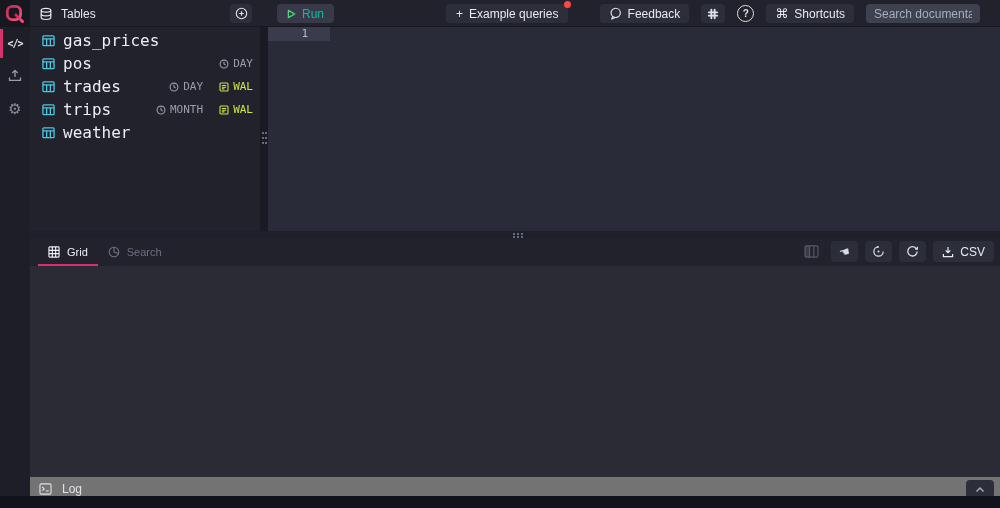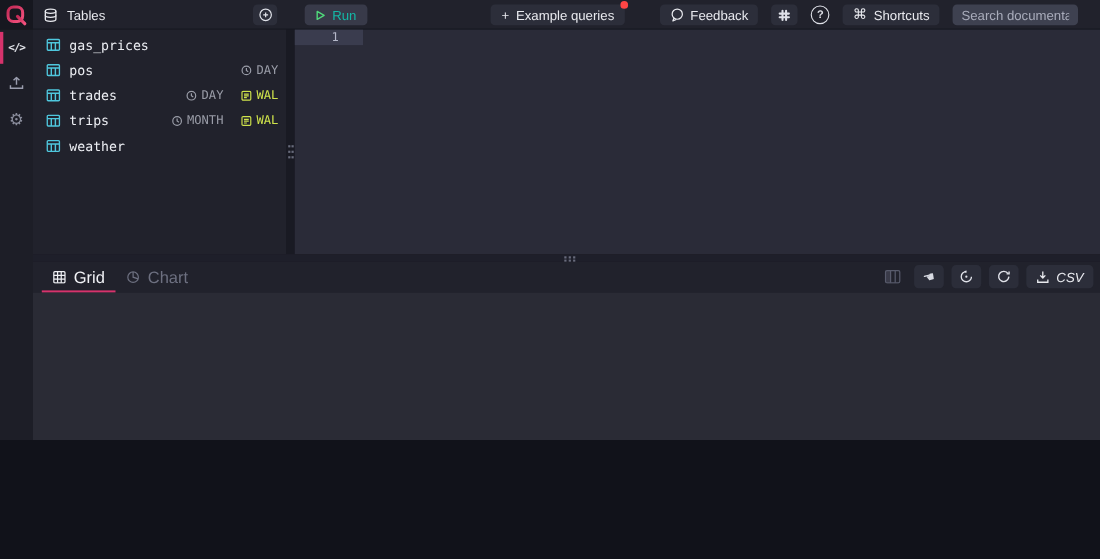--- a/index.html
+++ b/index.html
@@ -1,18 +1,18 @@
 <!DOCTYPE html>
 <html><head>
 <meta charset="utf-8">
 <style>
   * { margin:0; padding:0; box-sizing:border-box; }
   html,body { background:#11121a; }
   .app {
-    position:relative; width:1000px; height:400px; overflow:hidden;
+    position:relative; width:1000px; height:496px; overflow:hidden;
     background:#1c1d26; font-family:"Liberation Sans", sans-serif;
     -webkit-font-smoothing:antialiased;
   }
   
   .topbar { position:absolute; left:0; top:0; width:1000px; height:27px;
     background:#21222c; border-bottom:1px solid #16171f; }
   .logo-tile { position:absolute; left:0; top:0; width:30px; height:27px;
     background:#16171f; display:flex; align-items:center; justify-content:center; cursor:pointer; }
   .tables-title { position:absolute; left:39px; top:0; height:27px;
     display:flex; align-items:center; gap:8px; color:#e8e9ee; font-size:12px; }
@@ -45,21 +45,21 @@
   .rail-item.active::before { content:""; position:absolute; left:0; top:0; width:3px; height:29px;
     background:#d6336c; }
   .code-glyph { font-family:"DejaVu Sans Mono", monospace; font-size:10px; font-weight:bold;
     color:#e2e4ea; letter-spacing:-1px; }
   .gear-glyph { font-family:"DejaVu Sans", sans-serif; font-size:15px; color:#8a8d9c; line-height:1; }
   
   .tables-panel { position:absolute; left:30px; top:27px; width:230px; height:204px;
     background:#21222c; padding-top:2px; }
   .table-row { height:23px; display:flex; align-items:center; gap:8px;
     padding:0 7px 0 12px; cursor:pointer; }
-  .table-name { font-family:"DejaVu Sans Mono", monospace; font-size:12px; color:#eceef3; }
+  .table-name { font-family:"DejaVu Sans Mono", monospace; font-size:16px; color:#eceef3; }
   .row-spacer { flex:1; }
   .part-group, .wal-group { display:flex; align-items:center; gap:4px; }
   .wal-group { margin-left:8px; }
   .part-label { font-family:"DejaVu Sans Mono", monospace; font-size:11px; color:#9a9da8; }
   .wal-label { font-family:"DejaVu Sans Mono", monospace; font-size:11px; font-weight:normal; color:#cfe34b; }
   
   .vsplit { position:absolute; left:260px; top:27px; width:8px; height:204px;
     background:#191a23; cursor:col-resize; }
   .vdots { position:absolute; left:2px; top:105px; width:2px; height:2px; background:#686b7c;
     box-shadow:0 5px #686b7c, 0 10px #686b7c, 3px 0 #686b7c, 3px 5px #686b7c, 3px 10px #686b7c; }
@@ -71,31 +71,31 @@
   .editor { position:absolute; left:268px; top:27px; width:732px; height:204px;
     background:#2a2b38; cursor:text; }
   .gutter-line { position:absolute; left:0; top:0; width:62px; height:14px;
     background:#3a3c4e; color:#b6b9ca; font-family:"DejaVu Sans Mono", monospace;
     font-size:11px; line-height:14px; text-align:right; padding-right:22px; }
   
   .results-toolbar { position:absolute; left:30px; top:238px; width:970px; height:28px;
     background:#21222c; display:flex; align-items:center; }
   .tabs { display:flex; height:28px; margin-left:8px; }
   .tab { position:relative; height:28px; display:flex; align-items:center; gap:7px;
-    padding:0 10px; font-size:15px; color:#6d7080; cursor:pointer; }
+    padding:0 10px; font-size:11px; color:#6d7080; cursor:pointer; }
   .tab.active { color:#f0f1f5; }
   .tab.active::after { content:""; position:absolute; left:0; bottom:0; width:100%; height:2px;
     background:#d6336c; }
   .toolbar-right { position:absolute; right:6px; top:3px; display:flex; align-items:center; gap:7px; }
   .freeze-wrap { display:flex; align-items:center; margin-right:5px; }
   .mini-btn { width:27px; height:21px; background:#2b2d39; border:none; border-radius:4px;
     display:flex; align-items:center; justify-content:center; cursor:pointer; }
   .hand-glyph { font-family:"DejaVu Sans", sans-serif; font-size:12px; color:#d8dae2;
     transform:rotate(-14deg); line-height:1; }
-  .csv-btn { height:21px; padding:0 9px;font-style:italic; }
+  .csv-btn { height:21px; padding:0 9px; }
   .grid-area { position:absolute; left:30px; top:266px; width:970px; height:211px;
     background:#2a2b35; }
   
   .log-bar { position:absolute; left:30px; top:477px; width:970px; height:24px;
     background:#737373; display:flex; align-items:center; gap:10px; padding-left:9px; }
   .log-title { font-size:12px; color:#dfe1e8; }
   .log-collapse { position:absolute; right:6px; top:3px; width:28px; height:18px; }
   .bottom-strip { position:absolute; left:30px; top:501px; width:970px; height:7px;
     background:#262733; }
   svg { display:block; }
@@ -333,21 +333,21 @@
         </span>
         <span>Grid</span>
       </div>
       <div class="tab">
         <span>
           <svg width="12" height="12" viewBox="0 0 13 13" fill="none" stroke="#6d7080" stroke-width="1.2">
             <circle cx="6.5" cy="6.5" r="5.2"></circle>
               <path d="M6.5 1.3V6.5l5 1.6"></path>
           </svg>
         </span>
-        <span>Chart</span>
+        <span>Search</span>
       </div>
     </div>
 
     <div class="toolbar-right">
       <span class="freeze-wrap">
         <svg width="15" height="13" viewBox="0 0 16 14" fill="none" stroke="#585b6c" stroke-width="1.2">
           <rect x="1" y="1" width="5" height="12" fill="#585b6c" opacity="0.45" stroke="none"></rect>
           <rect x="1" y="1" width="14" height="12" rx="1.5"></rect>
           <path d="M6 1v12M10.5 1v12"></path>
         </svg>

